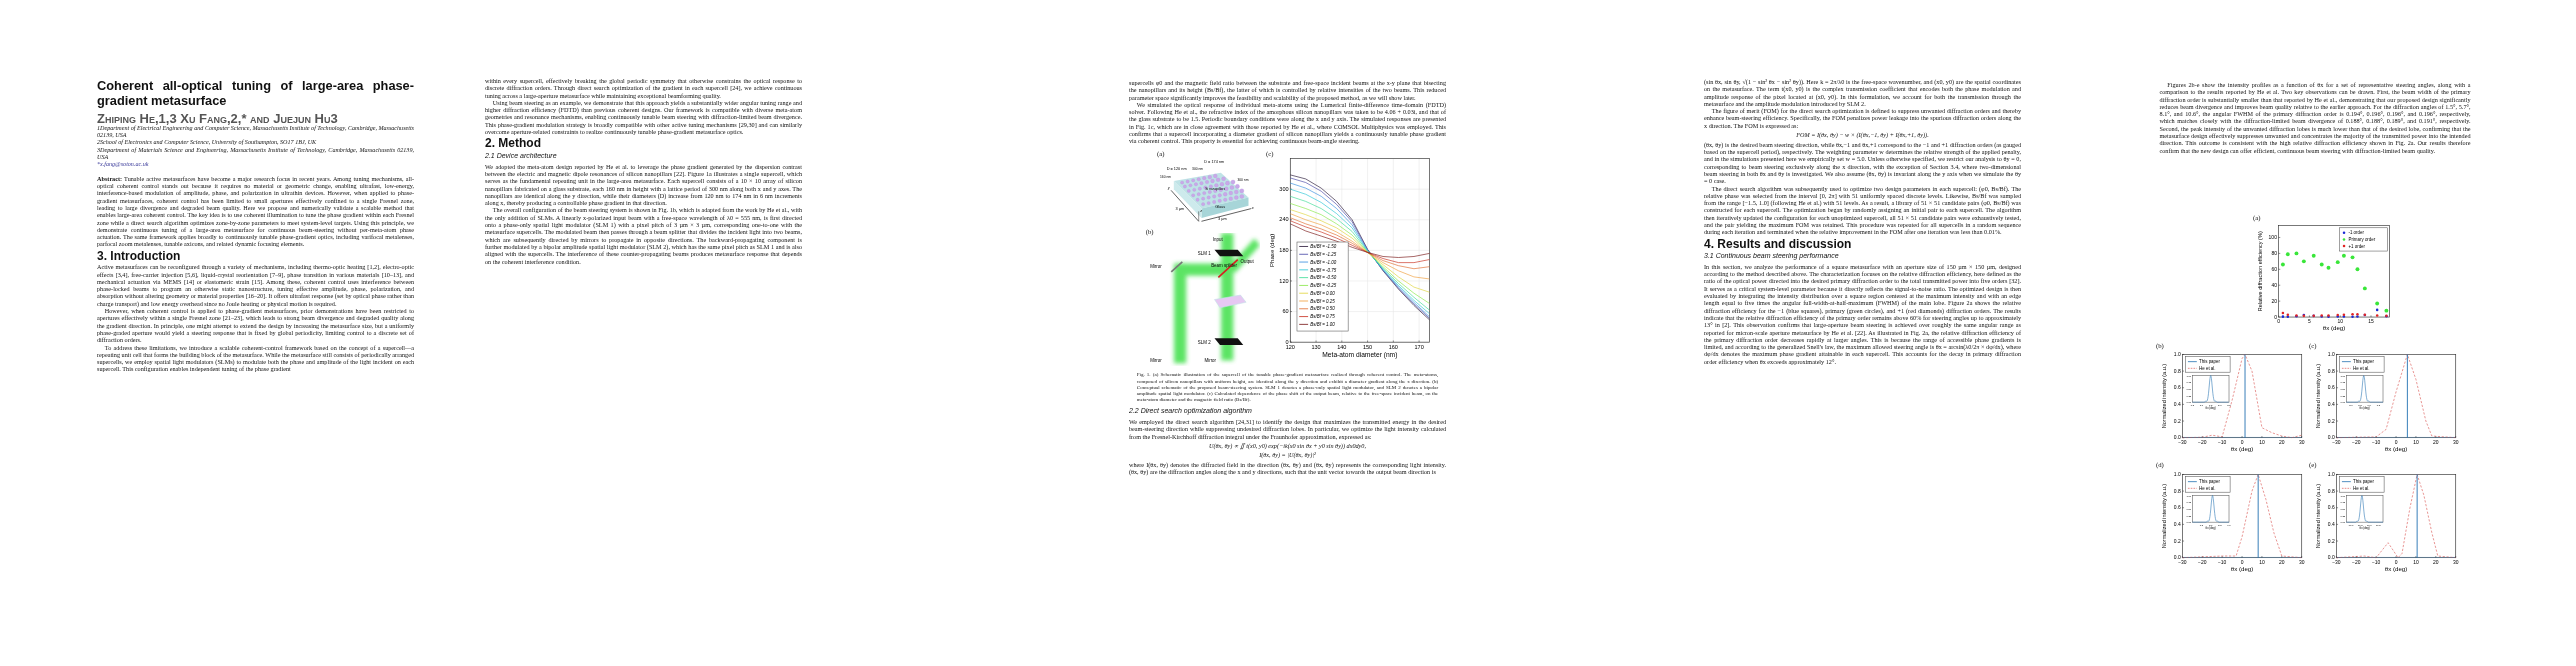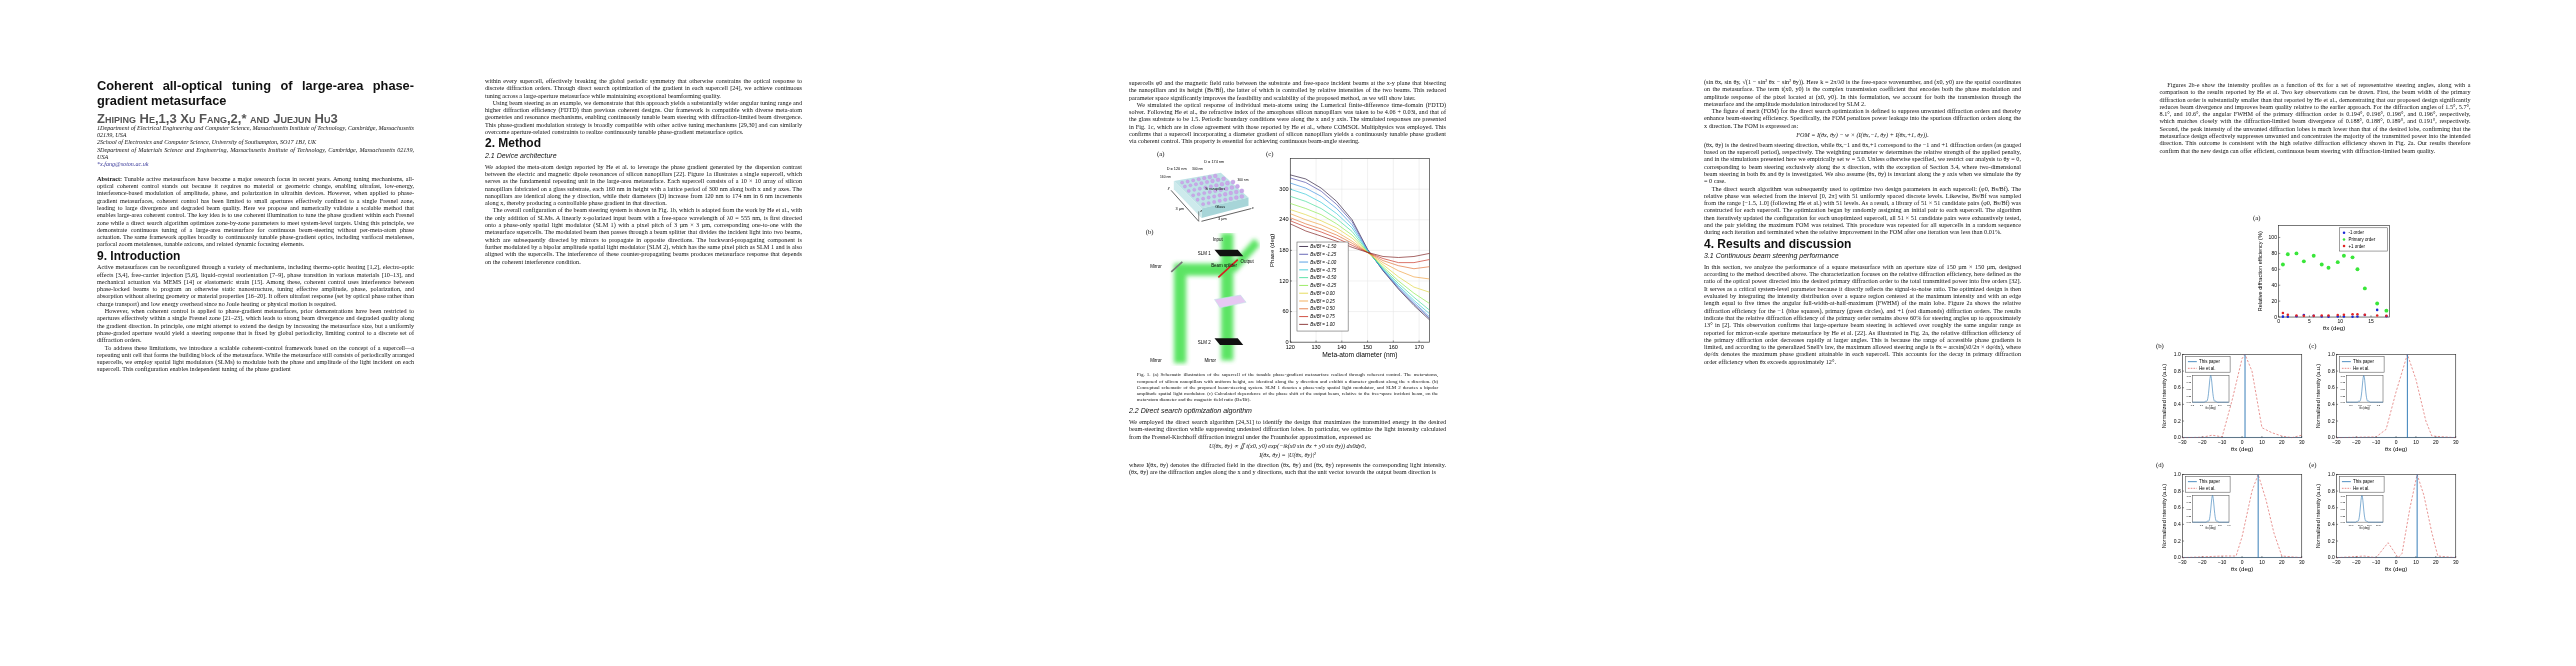--- a/index.html
+++ b/index.html
@@ -31,21 +31,21 @@
 
 <div class="page" style="left:0;">
   <div class="col" style="left:97px; top:78px;">
     <div class="title">Coherent all-optical tuning of large-area phase-gradient metasurface</div>
     <div class="authors">Zhiping He,1,3 Xu Fang,2,* and Juejun Hu3</div>
     <div class="affil">1Department of Electrical Engineering and Computer Science, Massachusetts Institute of Technology, Cambridge, Massachusetts 02139, USA</div>
     <div class="affil">2School of Electronics and Computer Science, University of Southampton, SO17 1BJ, UK</div>
     <div class="affil">3Department of Materials Science and Engineering, Massachusetts Institute of Technology, Cambridge, Massachusetts 02139, USA</div>
     <div class="email">*x.fang@soton.ac.uk</div>
     <p class="noindent"><b>Abstract:</b> <span>Tunable active metasurfaces have become a major research focus in recent years. Among tuning mechanisms, all-optical coherent control stands out because it requires no material or geometric change, enabling ultrafast, low-energy, interference-based modulation of amplitude, phase, and polarization in ultrathin devices. However, when applied to phase-gradient metasurfaces, coherent control has been limited to small apertures effectively confined to a single Fresnel zone, leading to large divergence and degraded beam quality. Here we propose and numerically validate a scalable method that enables large-area coherent control. The key idea is to use coherent illumination to tune the phase gradient within each Fresnel zone while a direct search algorithm optimizes zone-by-zone parameters to meet system-level targets. Using this principle, we demonstrate continuous tuning of a large-area metasurface for continuous beam-steering without per-meta-atom phase actuation. The same framework applies broadly to continuously tunable phase-gradient optics, including varifocal metalenses, parfocal zoom metalenses, tunable axicons, and related dynamic focusing elements.</span></p>
-    <h2>9.   Introduction</h2>
+    <h2>3.   Introduction</h2>
     <p class="noindent">Active metasurfaces can be reconfigured through a variety of mechanisms, including thermo-optic heating [1,2], electro-optic effects [3,4], free-carrier injection [5,6], liquid-crystal reorientation [7–9], phase transition in various materials [10–13], and mechanical actuation via MEMS [14] or elastomeric strain [15]. Among these, coherent control uses interference between phase-locked beams to program an otherwise static nanostructure, tuning effective amplitude, phase, polarization, and absorption without altering geometry or material properties [16–20]. It offers ultrafast response (set by optical phase rather than charge transport) and low energy overhead since no Joule heating or physical motion is required.</p>
     <p>However, when coherent control is applied to phase-gradient metasurfaces, prior demonstrations have been restricted to apertures effectively within a single Fresnel zone [21–23], which leads to strong beam divergence and degraded quality along the gradient direction. In principle, one might attempt to extend the design by increasing the metasurface size, but a uniformly phase-graded aperture would yield a steering response that is fixed by global periodicity, limiting control to a discrete set of diffraction orders.</p>
     <p>To address these limitations, we introduce a scalable coherent-control framework based on the concept of a supercell—a repeating unit cell that forms the building block of the metasurface. While the metasurface still consists of periodically arranged supercells, we employ spatial light modulators (SLMs) to modulate both the phase and amplitude of the light incident on each supercell. This configuration enables independent tuning of the phase gradient</p>
   </div>
 </div>
 
 <div class="page" style="left:429px;">
   <div class="col" style="left:56px; top:77px;">
     <p class="noindent">within every supercell, effectively breaking the global periodic symmetry that otherwise constrains the optical response to discrete diffraction orders. Through direct search optimization of the gradient in each supercell [24], we achieve continuous tuning across a large-aperture metasurface while maintaining exceptional beamforming quality.</p>
     <p>Using beam steering as an example, we demonstrate that this approach yields a substantially wider angular tuning range and higher diffraction efficiency (FDTD) than previous coherent designs. Our framework is compatible with diverse meta-atom geometries and resonance mechanisms, enabling continuously tunable beam steering with diffraction-limited beam divergence. This phase-gradient modulation strategy is broadly compatible with other active tuning mechanisms [29,30] and can similarly overcome aperture-related constraints to realize continuously tunable phase-gradient metasurface optics.</p>

